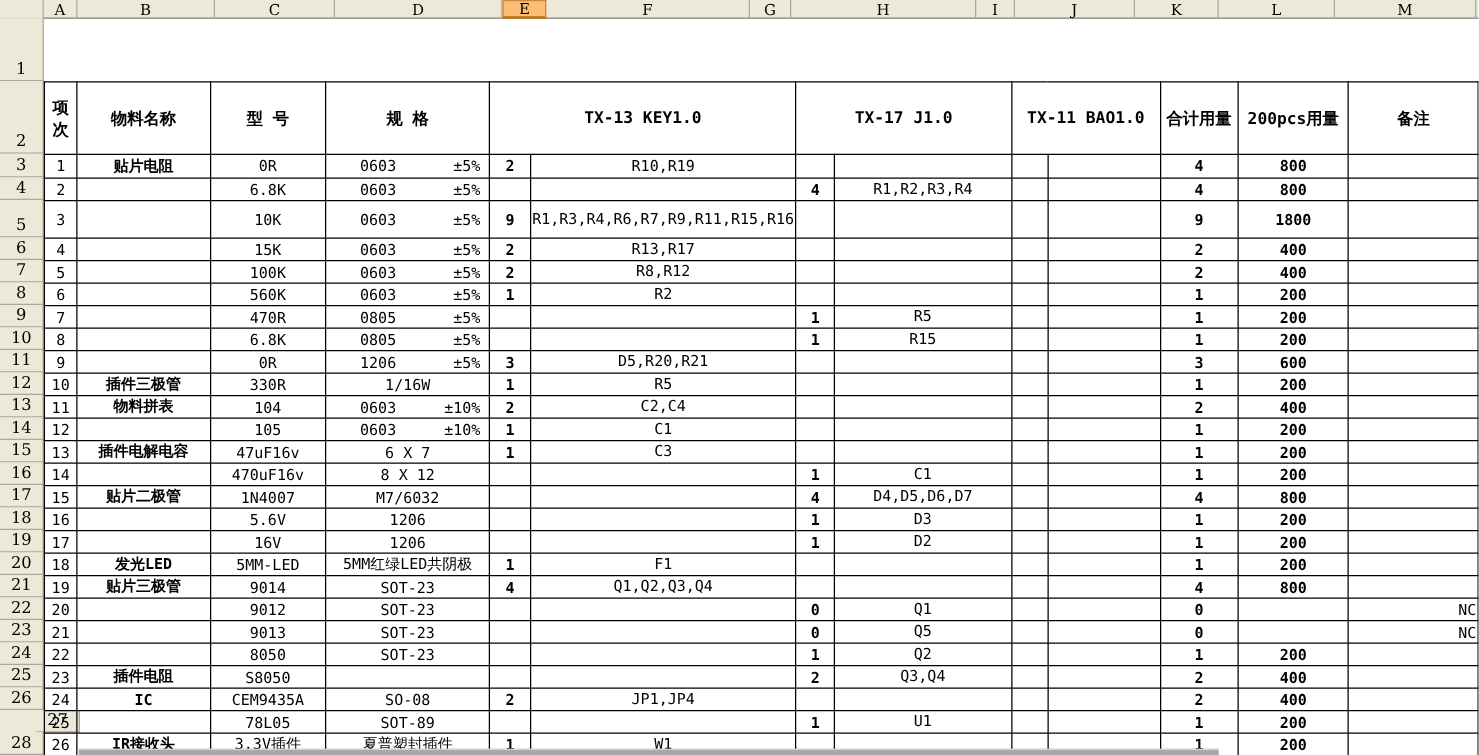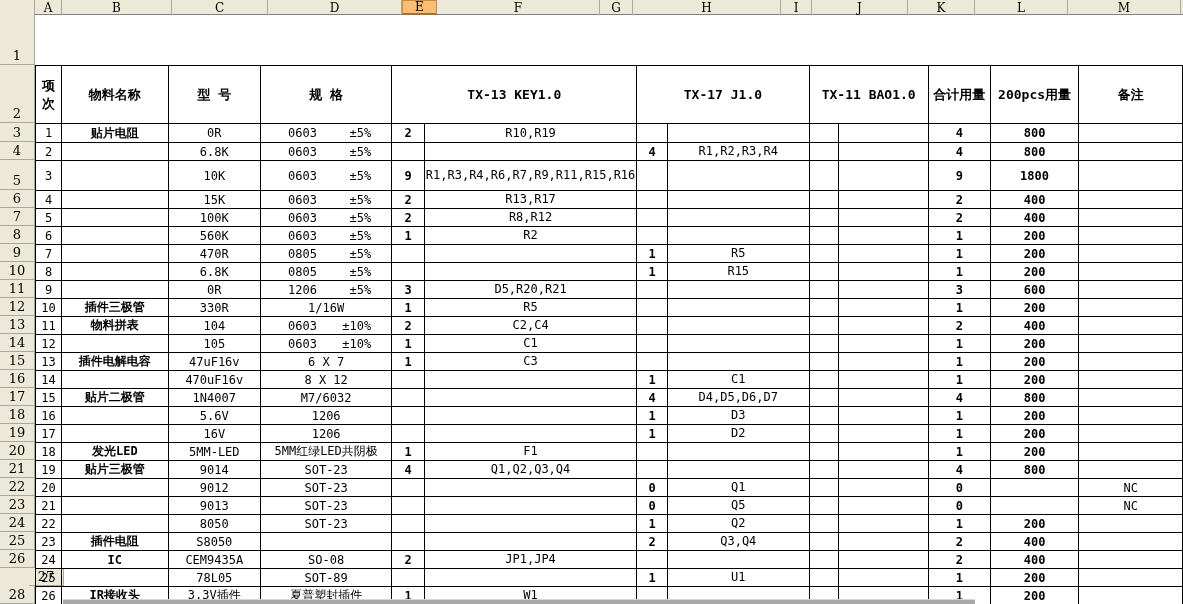--- a/index.html
+++ b/index.html
@@ -31,25 +31,25 @@
 
   
   table.bom{position:absolute;left:35px;top:65px;border-collapse:collapse;table-layout:fixed;}
   table.bom td,table.bom th{border:1px solid #000;padding:0 1px;font-size:12px;
               overflow:hidden;white-space:nowrap;vertical-align:middle;box-sizing:border-box;}
   table.bom th{font-size:13px;font-weight:bold;text-align:center;white-space:pre-line;height:58px;}
   .c-no{text-align:center;}
   .c-name{text-align:center;font-weight:bold;}
   .c-model{text-align:center;}
   .c-spec{text-align:center;white-space:pre;}
-  .spec2{display:flex;justify-content:space-between;align-items:center;padding:0 19px 0 26px;}
+  .spec2{display:flex;justify-content:space-between;align-items:center;padding:0 6px 0 26px;}
   .c-qty{text-align:center;font-weight:bold;}
   .c-ref{text-align:center;white-space:normal;word-break:break-all;line-height:13px;}
   .c-total{text-align:center;font-weight:bold;}
-  .c-remark{text-align:center;}
+  .c-remark{text-align:right;}
 
   
   .hscroll{position:absolute;left:63px;top:599px;width:912px;height:5px;
            background:#a8a8a8;border-top:1px solid #d6d6d6;}
 </style>
 </head>
 <body>
 
 <div class="sheet">
 

